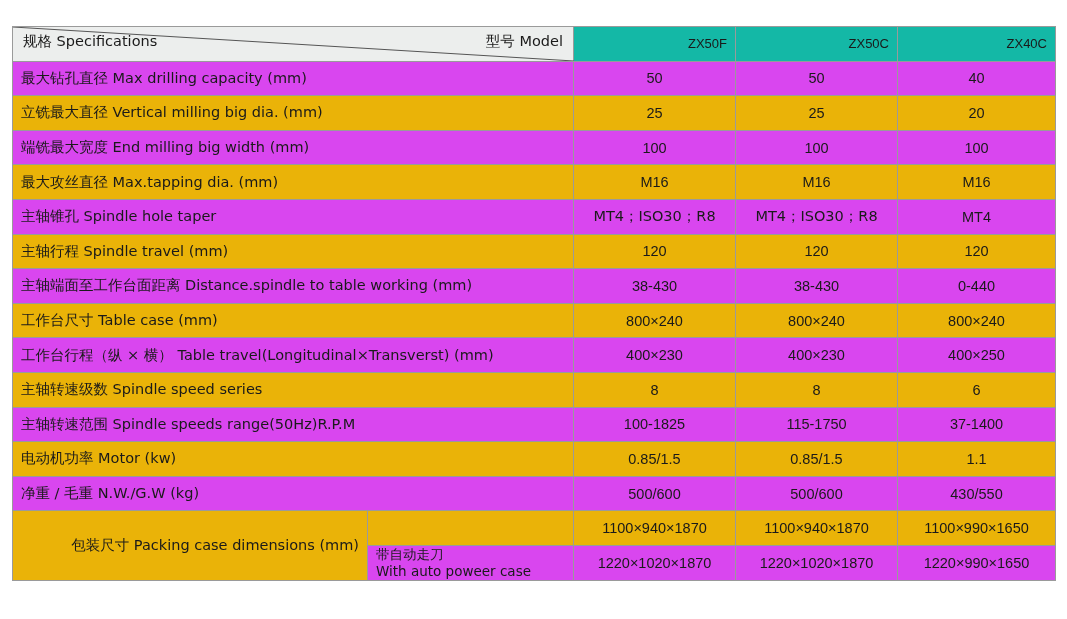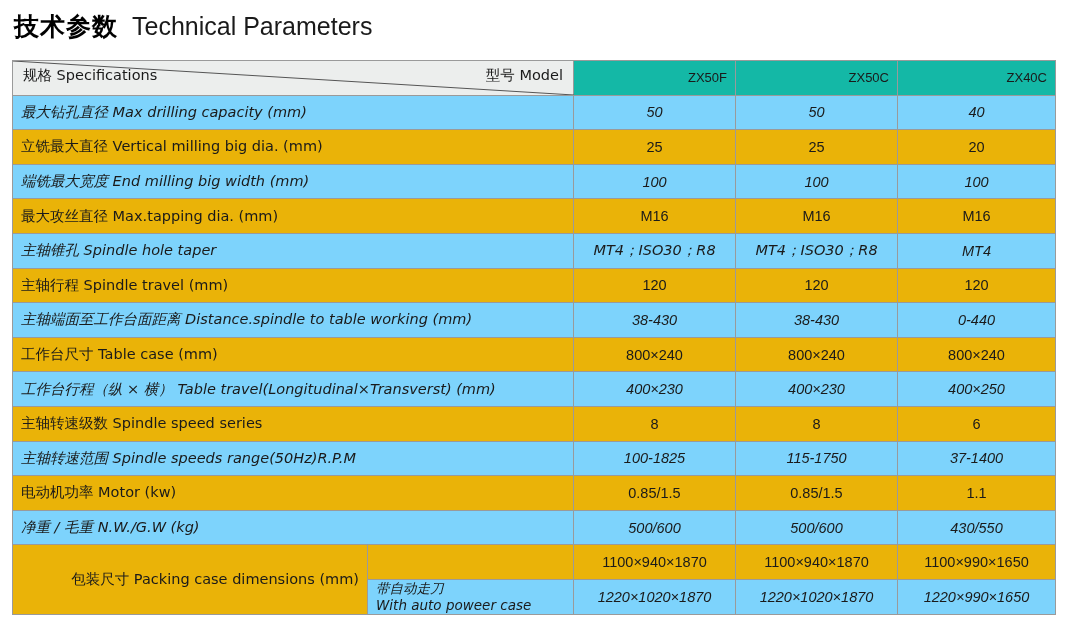--- a/index.html
+++ b/index.html
@@ -57,22 +57,21 @@
     text-align: left;
     padding-left: 10px;
   }
   .val {
     text-align: center;
   }
   .row-shade td {
     background: #eab308;
   }
   .row-plain td {
-    background: #7dd3fc;
-    font-style: italic;
+    background: #d946ef;
   }
   
   .hdr-cell {
     position: relative;
     background: #eceeed;
     padding: 0;
     height: 34px;
   }
   .hdr-cell .diag {
     position: absolute;
@@ -112,24 +111,20 @@
   }
   .pack-sub .l1 { display: block; }
   .pack-sub .l2 { display: block; }
   .nowrap { white-space: nowrap; }
 </style>
 </head>
 <body>
 
 <div class="page">
 
-  <div class="title-row">
-    <span class="title-cn cn">技术参数</span>
-    <span class="title-en">Technical Parameters</span>
-  </div>
 
   <table class="spec">
     <colgroup>
       <col style="width:355px">
       <col style="width:206px">
       <col style="width:162px">
       <col style="width:162px">
       <col style="width:158px">
     </colgroup>
     <tbody>

